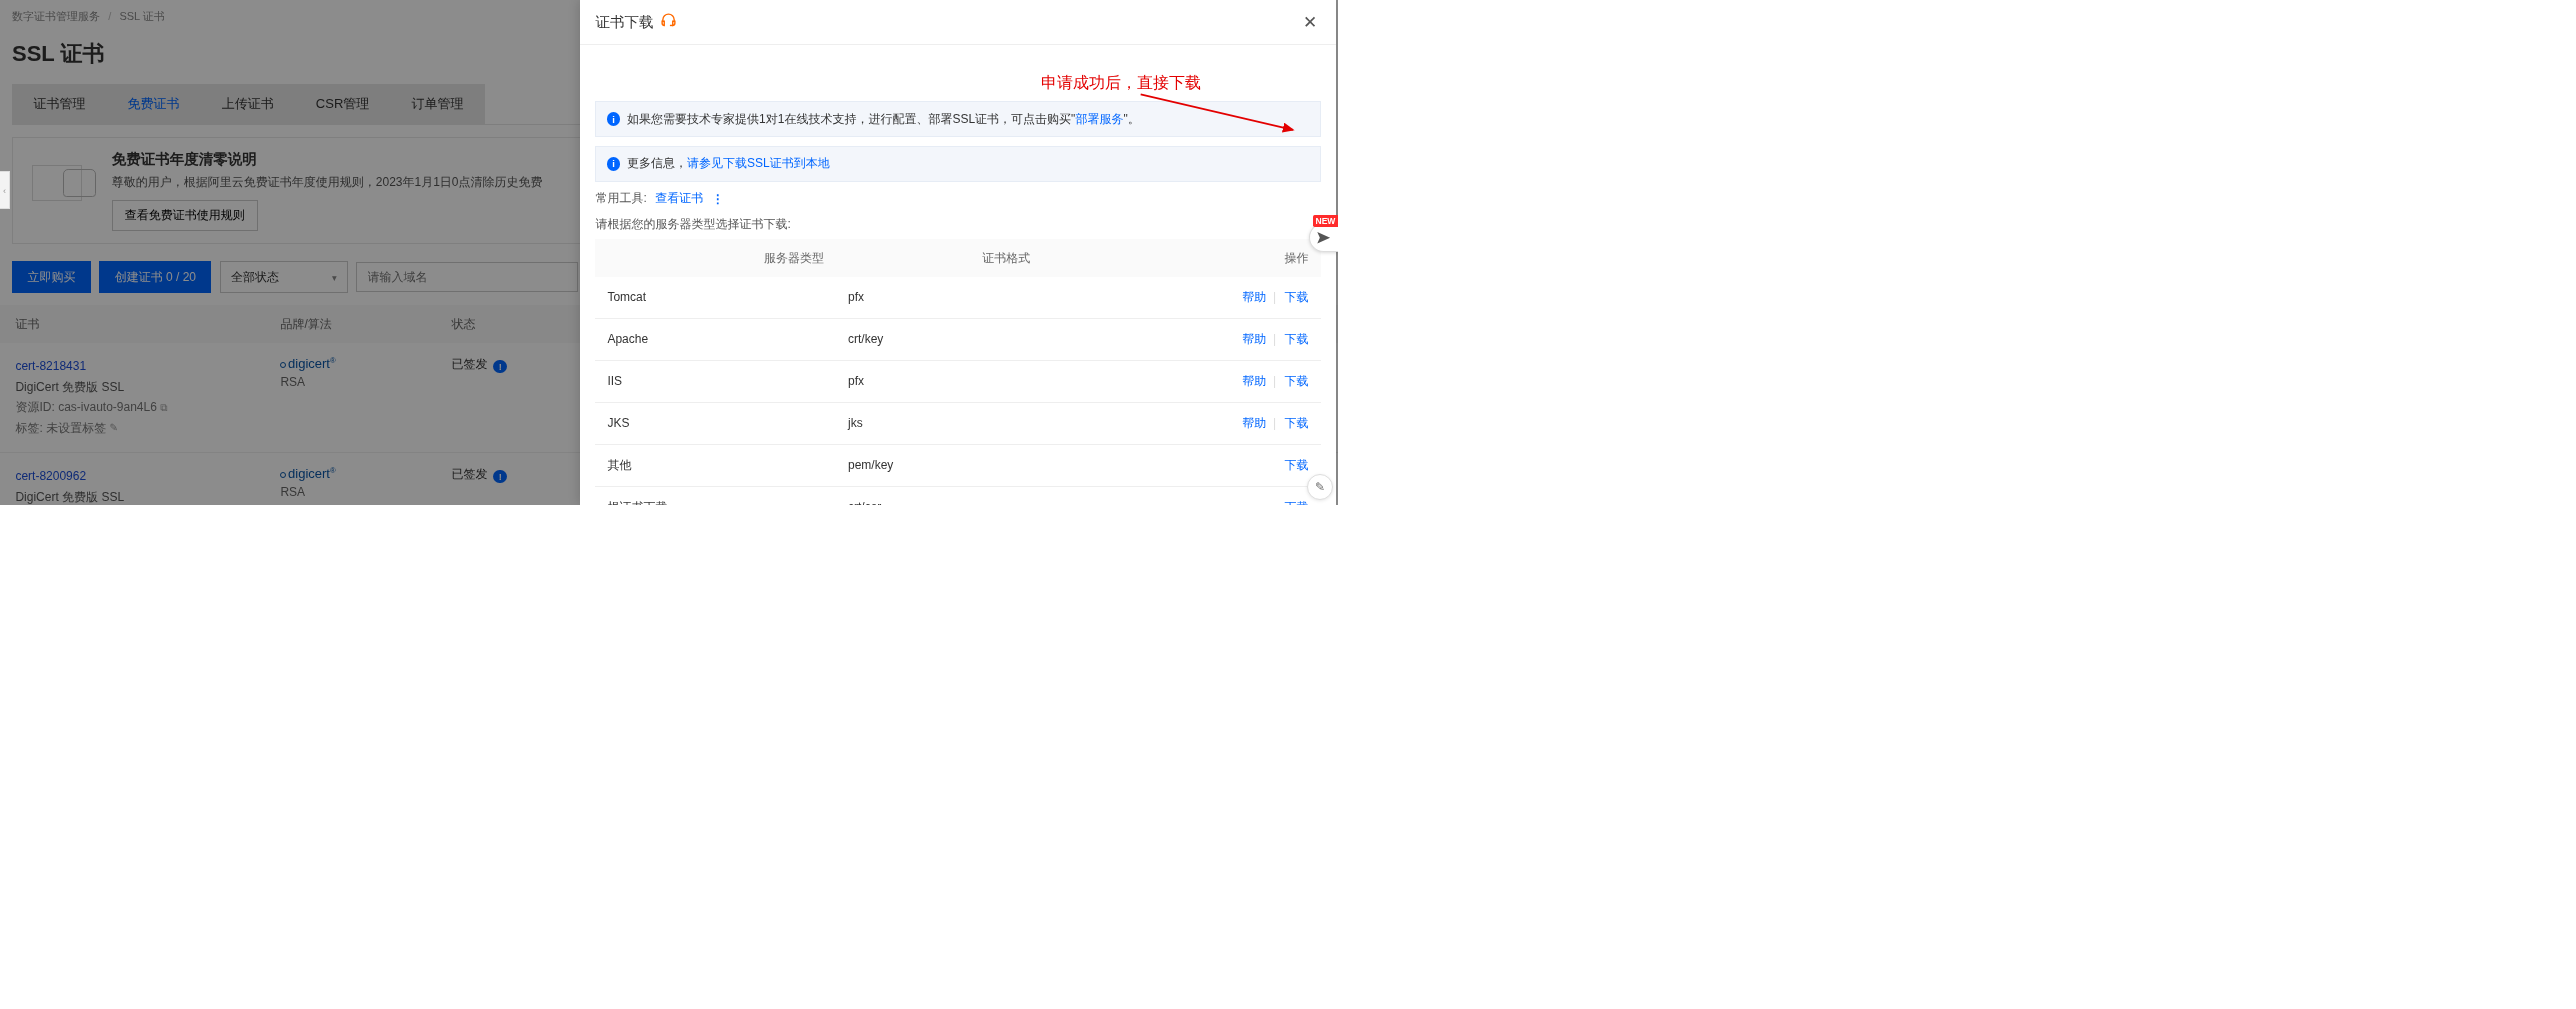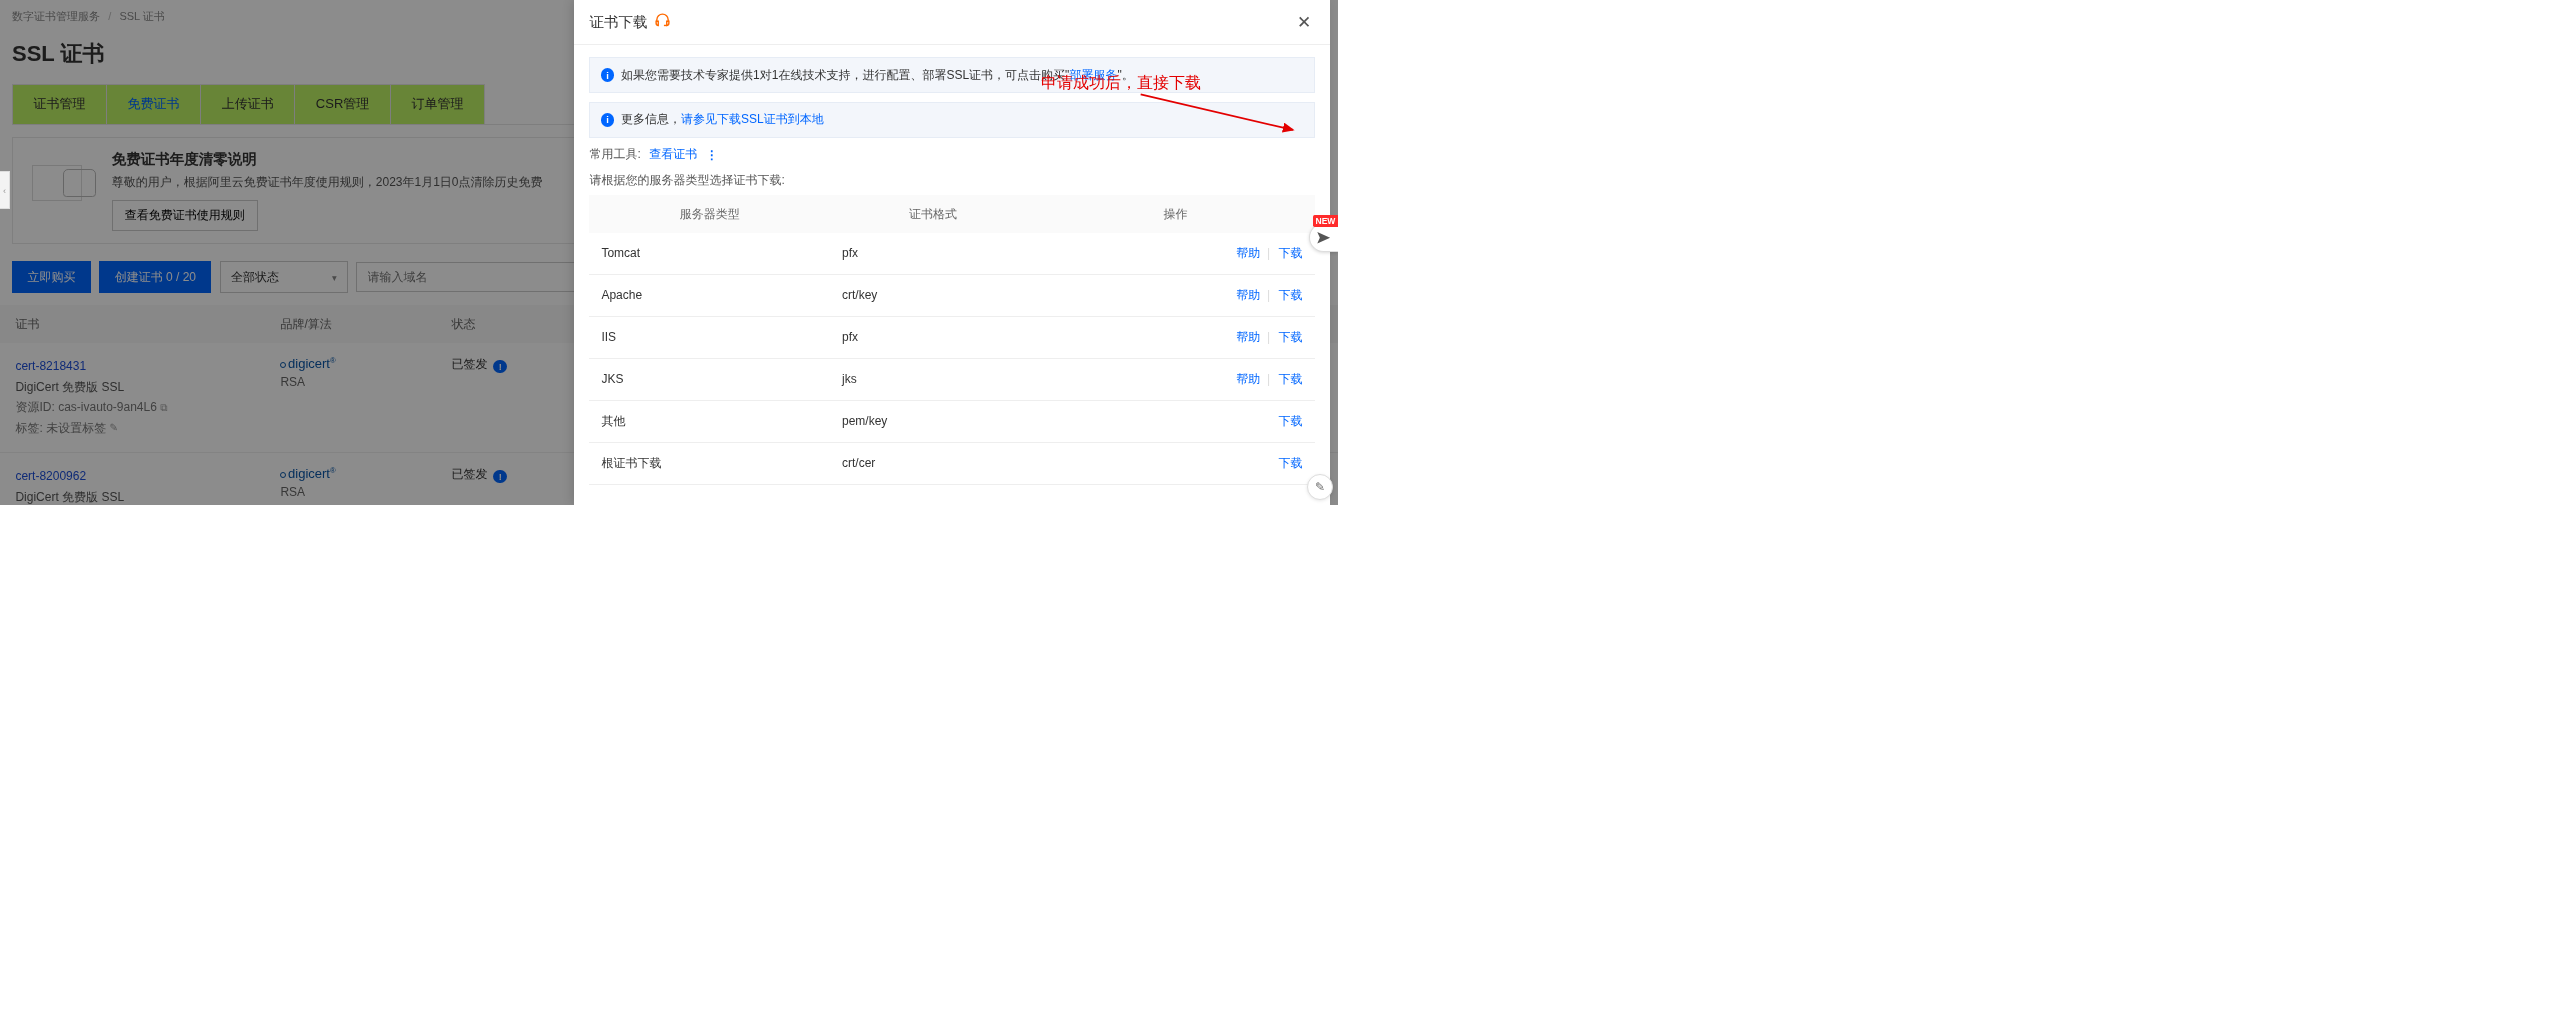--- a/index.html
+++ b/index.html
@@ -9,21 +9,21 @@
 .bg-page { position: absolute; inset: 0; background: #fff; }
 .bg-overlay { position: absolute; inset: 0; background: rgba(0,0,0,0.45); z-index: 5; }
 
 .breadcrumb { padding: 8.5px 12px; font-size: 11px; color: #888; }
 .breadcrumb a { color: #888; text-decoration: none; }
 .breadcrumb .sep { margin: 0 5.1px; color: #bbb; }
 
 .page-title { font-size: 22px; font-weight: 600; padding: 6.8px 12px 15.4px; }
 
 .tabs { display: flex; border-bottom: 0.9px solid #e5e5e5; margin: 0 12px; }
-.tab { padding: 10.2px 20.5px; border: 0.9px solid #e5e5e5; border-bottom: none; margin-right: -0.9px; background: #bef264; cursor: pointer; font-size: 13px; }
+.tab { padding: 10.2px 20.5px; border: 0.9px solid #e5e5e5; border-bottom: none; margin-right: -0.9px; background: #e5e5e5; cursor: pointer; font-size: 13px; }
 .tab.active { color: #0066ff; border-top: 0.9px solid #e5e5e5; font-weight: 500; }
 
 .notice-box { display: flex; align-items: flex-start; gap: 15.4px; border: 0.9px solid #e7e7e7; margin: 12px; padding: 12px 15.4px; }
 .notice-ico { width: 68px; height: 51px; position: relative; }
 .notice-ico::before { content: ""; position: absolute; left: 3.4px; top: 15.4px; width: 48px; height: 34px; background: linear-gradient(#fff,#fff); border: 0.9px solid #ddd; }
 .notice-ico::after { content: ""; position: absolute; right: 0; top: 19px; width: 31px; height: 26px; border: 1.7px solid #bbb; border-radius: 5.1px 5.1px 3.4px 3.4px; }
 .notice-content h3 { font-size: 14.5px; font-weight: 600; margin-bottom: 5.1px; }
 .notice-content p { font-size: 12px; color: #555; margin-bottom: 9px; }
 .notice-btn { border: 0.9px solid #ccc; padding: 6px 12px; background: #fff; font-size: 12px; cursor: pointer; }
 
@@ -54,42 +54,42 @@
 
 .side-handle { position: absolute; left: 0; top: 171px; width: 10.2px; height: 38px; background: #f3f3f3; border: 0.9px solid #ddd; border-left: none; display: flex; align-items: center; justify-content: center; color: #999; font-size: 9.4px; cursor: pointer; z-index: 6; }
 
 
 .new-badge { position: absolute; right: 0; top: 215px; background: #ff2b2b; color: #fff; font-size: 8.5px; font-weight: 700; padding: 0.9px 2.6px; z-index: 20; border-radius: 1.7px 0 0 1.7px; }
 .feedback-btn { position: absolute; right: 0; top: 223px; width: 29px; height: 29px; background: #fff; border: 0.9px solid #ddd; border-right: none; border-radius: 15.4px 0 0 15.4px; display: flex; align-items: center; justify-content: center; z-index: 19; box-shadow: 0 0.9px 3.4px rgba(0,0,0,0.15); cursor: pointer; }
 .feedback-btn svg { width: 15.4px; height: 15.4px; fill: #555; }
 .edit-fab { position: absolute; right: 5.1px; bottom: 5.1px; width: 26px; height: 26px; background: #fff; border: 0.9px solid #ddd; border-radius: 50%; display: flex; align-items: center; justify-content: center; z-index: 19; box-shadow: 0 0.9px 3.4px rgba(0,0,0,0.1); cursor: pointer; color: #666; }
 
 
-.drawer { position: absolute; right: 8px; top: 0; bottom: 0; width: 56.5%; background: #fff; z-index: 10; box-shadow: -1.7px 0 10.2px rgba(0,0,0,0.15); display: flex; flex-direction: column; }
+.drawer { position: absolute; right: 2px; top: 0; bottom: 0; width: 56.5%; background: #fff; z-index: 10; box-shadow: -1.7px 0 10.2px rgba(0,0,0,0.15); display: flex; flex-direction: column; gap: 44px; }
 .drawer-head { display: flex; align-items: center; justify-content: space-between; padding: 10.2px 15.4px; border-bottom: 0.9px solid #eee; }
 .drawer-head .dh-left { display: flex; align-items: center; gap: 6.8px; }
 .drawer-title { font-size: 14.5px; font-weight: 500; }
 .headset { color: #ff6a00; }
 .headset svg { width: 17px; height: 17px; stroke: #ff6a00; fill: none; stroke-width: 2; }
 .close-x { font-size: 17px; color: #555; cursor: pointer; padding: 3.4px; line-height: 1; }
 
 .drawer-body { padding: 12px 15.4px 0; overflow: auto; flex: 1; }
 
 .alert { display: flex; align-items: center; gap: 6.8px; background: #f3f6fb; border: 0.9px solid #e6ecf5; padding: 8.5px 10.2px; font-size: 12px; margin-bottom: 8.5px; }
 .alert .i { display: inline-flex; width: 13.7px; height: 13.7px; background: #0066ff; color: #fff; border-radius: 50%; align-items: center; justify-content: center; font-size: 9.4px; font-weight: 700; flex-shrink: 0; }
 .alert a { color: #0066ff; text-decoration: none; }
 
 .tools-row { display: flex; align-items: center; gap: 8.5px; font-size: 12px; margin: 6.8px 0 8.5px; color: #555; }
 .tools-row a { color: #0066ff; text-decoration: none; }
 .vdots { color: #0066ff; font-weight: 700; letter-spacing: 0.9px; cursor: pointer; }
 
 .hint { font-size: 12px; color: #555; margin-bottom: 6.8px; }
 
 .dl-table { width: 100%; border-collapse: collapse; }
-.dl-head th { text-align: center; font-weight: 400; color: #666; padding: 10.2px 12px; background: #fafafa; font-size: 12px; }
+.dl-head th { text-align: right; font-weight: 400; color: #666; padding: 10.2px 12px; background: #fafafa; font-size: 12px; }
 .dl-head th.op { }
 .dl-row td { padding: 12px; border-bottom: 0.9px solid #eee; font-size: 12px; vertical-align: middle; }
 .dl-row td.op { text-align: right; white-space: nowrap; }
 .dl-row td.op a { color: #0066ff; text-decoration: none; margin-left: 6.8px; }
 .dl-row td.op .divider { color: #ddd; margin: 0 1.7px 0 6.8px; }
 .dl-row.highlight { outline: 1.7px solid #d11a1a; outline-offset: -0.9px; }
 
 
 .anno-text { position: absolute; right: 137px; top: 73px; color: #e30000; font-size: 16px; font-weight: 500; z-index: 15; }
 .anno-arrow { position: absolute; right: 34px; top: 91px; width: 171px; height: 44px; z-index: 15; pointer-events: none; }

